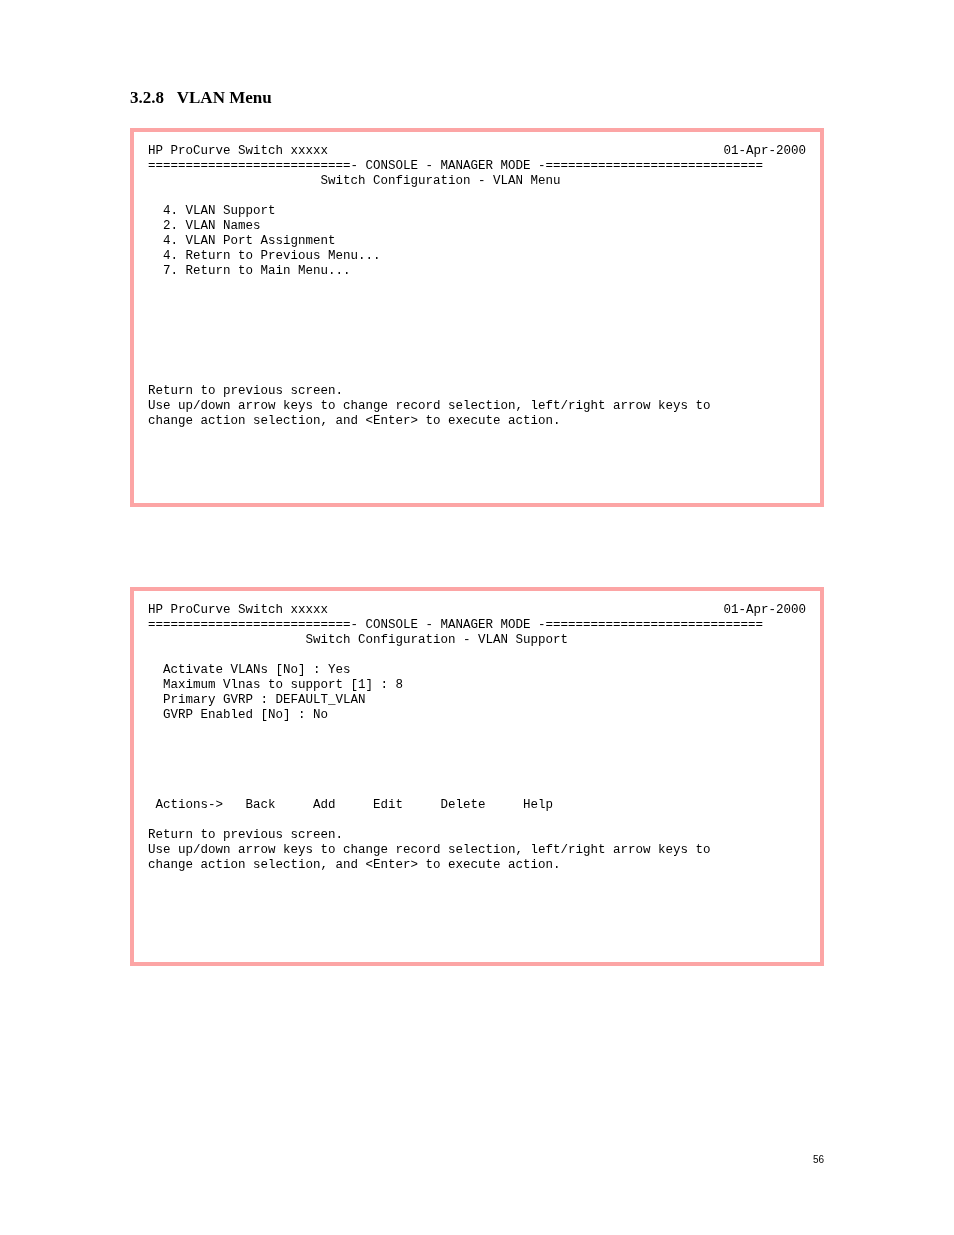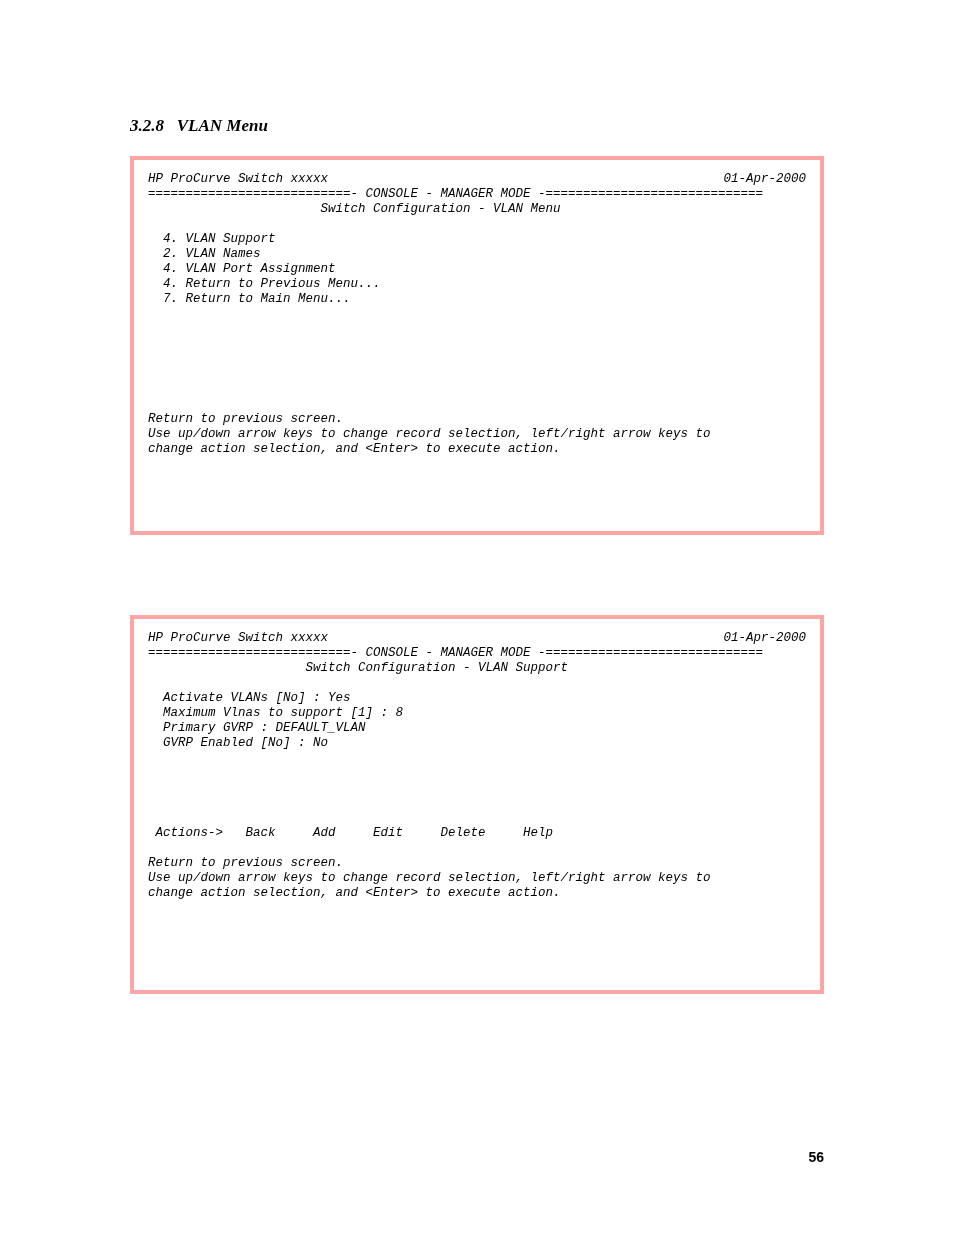--- a/index.html
+++ b/index.html
@@ -5,22 +5,21 @@
     body {
       margin: 0;
       padding: 0;
       background: #fff;
       font-family: Georgia, 'Times New Roman', serif;
       width: 954px;
       height: 1235px;
       position: relative;
     }
     .page {
-      padding: 116px 130px 0 130px;
-      font-style: italic;
+      padding: 88px 130px 0 130px;
     }
     .section-heading {
       font-family: Georgia, 'Times New Roman', serif;
       font-size: 17px;
       font-weight: bold;
       margin: 0 0 20px 0;
     }
     .console-box {
       border: 4px solid #fca5a5;
       padding: 12px 14px 14px 14px;
@@ -45,22 +44,22 @@
     }
     .header-row {
       display: flex;
       justify-content: space-between;
     }
     .page-number {
       position: absolute;
       bottom: 70px;
       right: 130px;
       font-family: Arial, Helvetica, sans-serif;
-      font-size: 14px;
-      font-weight: bold;
+      font-size: 10px;
+      font-weight: normal;
     }
   </style>
 </head>
 <body>
 
 <div class="page">
   <div class="section-heading">
     <span>3.2.8</span>&nbsp;&nbsp;&nbsp;<span>VLAN Menu</span>
   </div>
 

